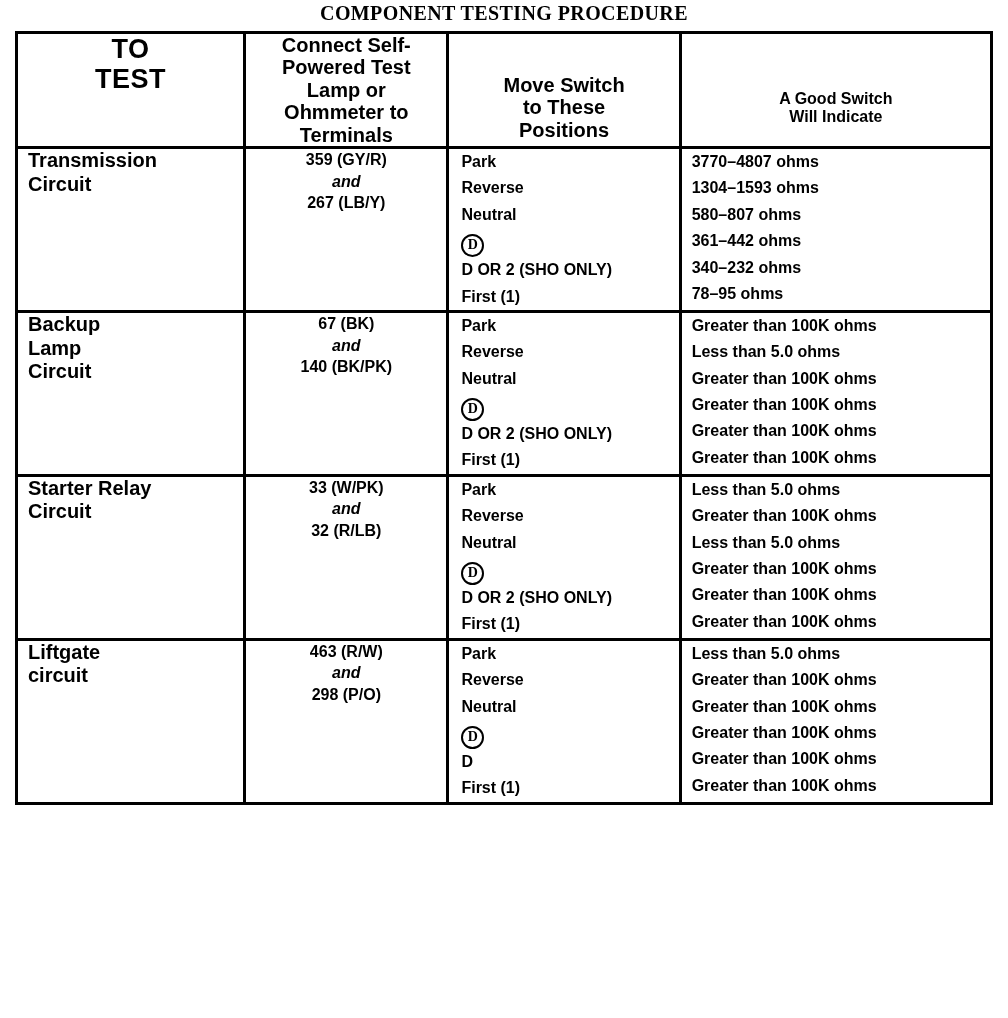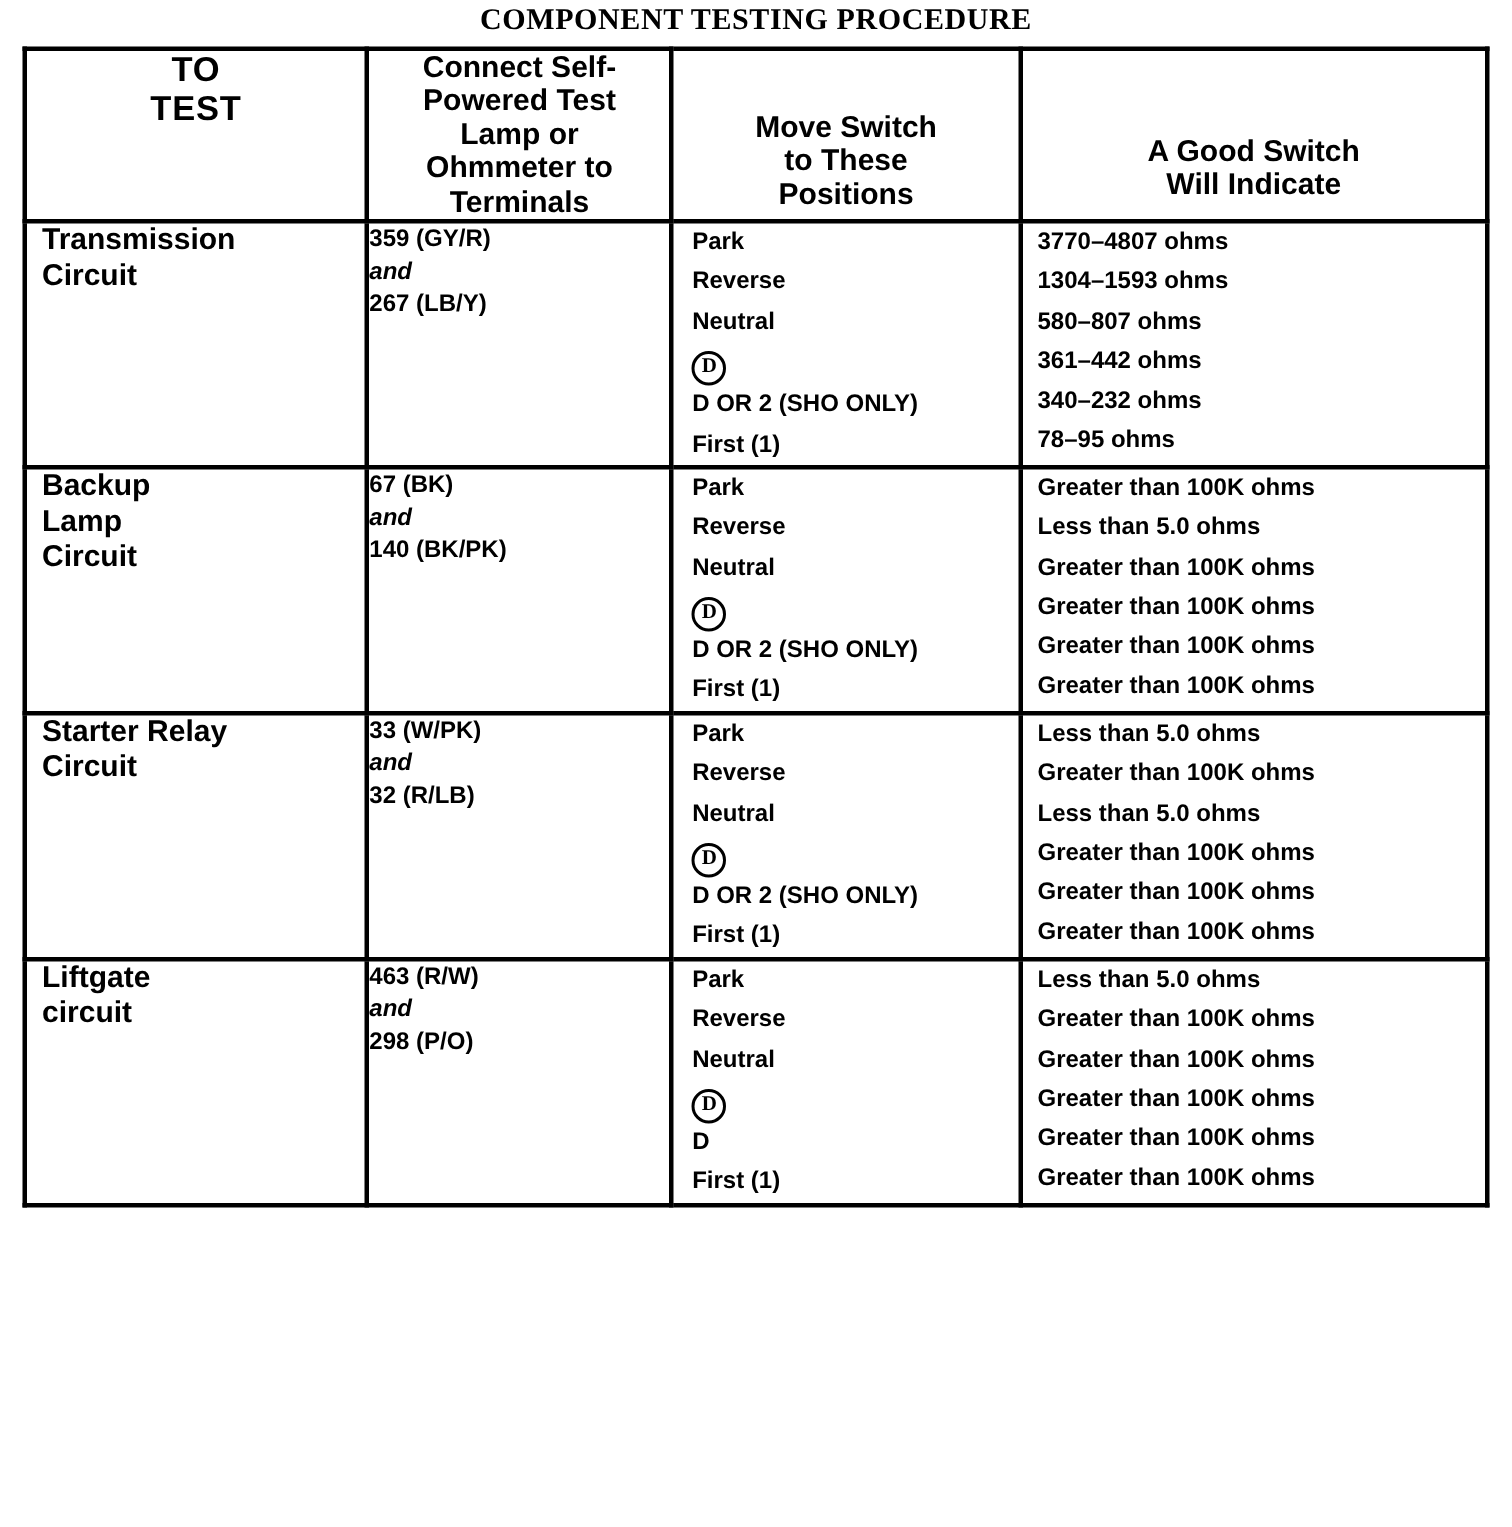--- a/index.html
+++ b/index.html
@@ -47,48 +47,48 @@
   col.c3 { width: 232px; }
   col.c4 { width: 311px; }
 
   thead th {
     text-align: center;
     font-weight: bold;
     padding: 8px 6px 10px 6px;
     line-height: 1.12;
   }
   .h-totest {
-    font-size: 23px;
+    font-size: 27px;
     letter-spacing: 0.5px;
     text-align: center;
   }
   .h-connect {
     font-size: 20px;
   }
   .h-move {
     font-size: 20px;
     padding-top: 40px !important;
   }
   .h-good {
-    font-size: 20px;
+    font-size: 16px;
     padding-top: 56px !important;
   }
   tbody td {
     padding: 10px 8px 14px 8px;
   }
   .cell-test {
     font-size: 20px;
     font-weight: bold;
     line-height: 1.18;
     padding-left: 10px !important;
   }
   .cell-terminals {
     font-size: 16px;
     font-weight: bold;
-    text-align: left;
+    text-align: center;
     line-height: 1.35;
   }
   .cell-terminals .andword {
     font-weight: bold;
     font-style: italic;
   }
   .cell-positions {
     font-size: 16px;
     font-weight: bold;
     line-height: 1.65;

